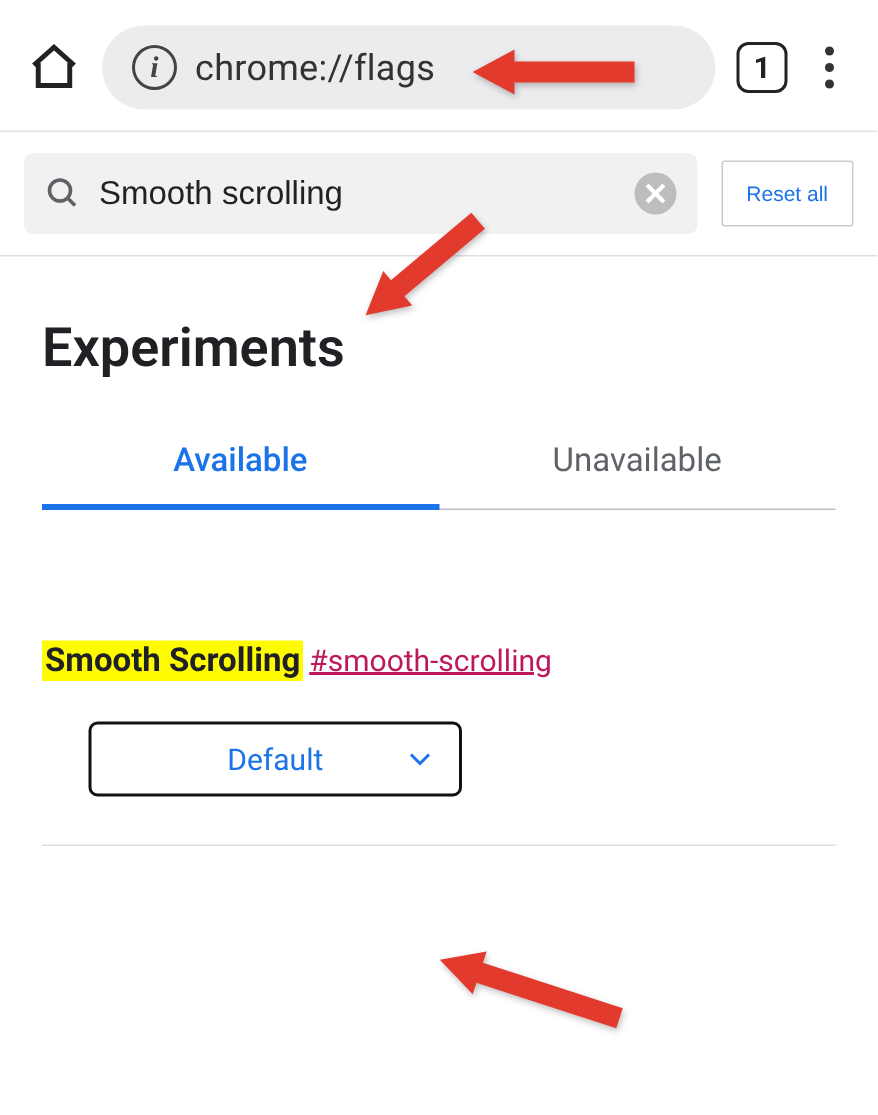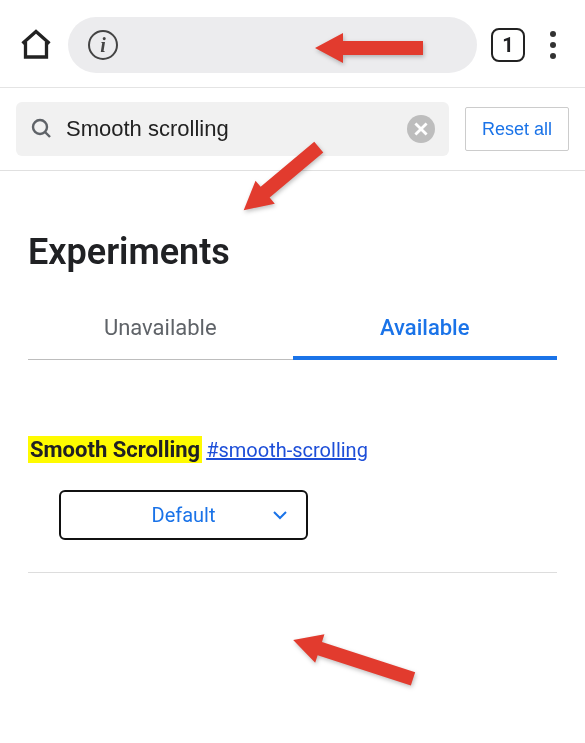--- a/index.html
+++ b/index.html
@@ -11,50 +11,51 @@
   .addr-text { font-size: 24px; color: #333; letter-spacing: 0.2px; }
   .tab-count { width: 34px; height: 34px; border: 2.6px solid #222; border-radius: 8px; display: flex; align-items: center; justify-content: center; font-size: 20px; font-weight: 700; }
   .more-icon { width: 28px; display: flex; flex-direction: column; align-items: center; gap: 5px; }
   .more-icon span { width: 6px; height: 6px; background: #333; border-radius: 50%; }
   .searchbar-row { display: flex; align-items: center; gap: 16px; padding: 14px 16px; background: #fff; border-bottom: 1px solid #e0e0e0; }
   .searchbox { flex: 1; display: flex; align-items: center; background: #f1f1f1; border-radius: 6px; height: 54px; padding: 0 14px; gap: 12px; }
   .search-icon svg { width: 24px; height: 24px; display: block; }
   .search-input { flex: 1; background: transparent; border: none; outline: none; font-size: 22px; color: #222; }
   .clear-icon { width: 28px; height: 28px; background: #bdbdbd; border-radius: 50%; display: flex; align-items: center; justify-content: center; }
   .clear-icon svg { width: 14px; height: 14px; display: block; }
-  .reset-btn { background: #fff; border: 1.5px solid #ccc; border-radius: 2px; height: 44px; padding: 0 16px; font-size: 18px; color: #1a73e8; font-weight: 500; cursor: pointer; }
+  .reset-btn { background: #fff; border: 1.5px solid #ccc; border-radius: 2px; height: 44px; padding: 0 16px; font-size: 14px; color: #1a73e8; font-weight: 500; cursor: pointer; }
   .content { padding: 40px 28px 0 28px; }
-  .h1 { font-size: 36px; font-weight: 600; margin-bottom: 26px; margin-top: 20px; }
+  .h1 { font-size: 36px; font-weight: 600; margin-bottom: 26px; }
   .version { font-size: 20px; color: #5f6368; margin-bottom: 52px; }
   .tabs { display: flex; border-bottom: 1px solid #bdbdbd; }
   .tab { flex: 1; text-align: center; padding: 16px 0; font-size: 22px; color: #5f6368; cursor: pointer; }
   .tab.active { color: #1a73e8; font-weight: 500; border-bottom: 4px solid #1a73e8; margin-bottom: -1px; }
   .flag-block { margin-top: 64px; border-bottom: 1px solid #ddd; padding-bottom: 32px; }
   .flag-title { display: inline; font-size: 22px; font-weight: 700; background: #fffb00; padding: 1px 2px; }
   .flag-desc { font-size: 20px; color: #5f6368; line-height: 1.5; margin-top: 14px; }
-  .flag-hash { font-size: 20px; text-decoration: underline; color: #1d4ed8; margin-top: 14px; display: inline-block; }
+  .flag-hash { font-size: 20px; text-decoration: underline; color: #be185d; margin-top: 24px; display: inline-block; }
   .select-wrap { margin-top: 28px; position: relative; width: 280px; padding-left: 31px; }
   .select { border: 2.5px solid #111; border-radius: 6px; height: 50px; display: flex; align-items: center; justify-content: center; font-size: 20px; color: #1a73e8; cursor: pointer; position: relative; }
   .select svg { position: absolute; right: 18px; width: 16px; height: 16px; }
   
   .arrow { position: absolute; pointer-events: none; }
   .arrow svg { display: block; filter: drop-shadow(1px 2px 2px rgba(0,0,0,0.25)); }
 </style>
 </head>
 <body>
 
 <div class="topbar">
   <div class="home-icon">
     <svg viewBox="0 0 24 24" fill="none" stroke="#222" stroke-width="2.2">
         <path d="M3 11 12 3l9 8"></path>
         <path d="M5 10v10h14V10"></path>
       </svg>
   </div>
   <div class="addr">
     <div class="info-icon">i</div>
+    <span class="addr-text">chrome://flags</span>
   </div>
   <div class="tab-count">
     <span>1</span>
   </div>
   <div class="more-icon">
     <span></span>
       <span></span>
       <span></span>
   </div>
 </div>
@@ -75,22 +76,22 @@
         </svg>
     </span>
   </div>
   <button class="reset-btn">Reset all</button>
 </div>
 
 <div class="content">
   <div class="h1">Experiments</div>
 
   <div class="tabs">
+    <div class="tab active">Available</div>
     <div class="tab">Unavailable</div>
-    <div class="tab active">Available</div>
   </div>
 
   <div class="flag-block">
     <span class="flag-title">Smooth Scrolling</span>
     <a class="flag-hash">#smooth-scrolling</a>
     <div class="select-wrap">
       <div class="select">
         <span>Default</span>
         <svg viewBox="0 0 16 16" fill="none" stroke="#1a73e8" stroke-width="2">
             <polyline points="2,5 8,11 14,5"></polyline>

